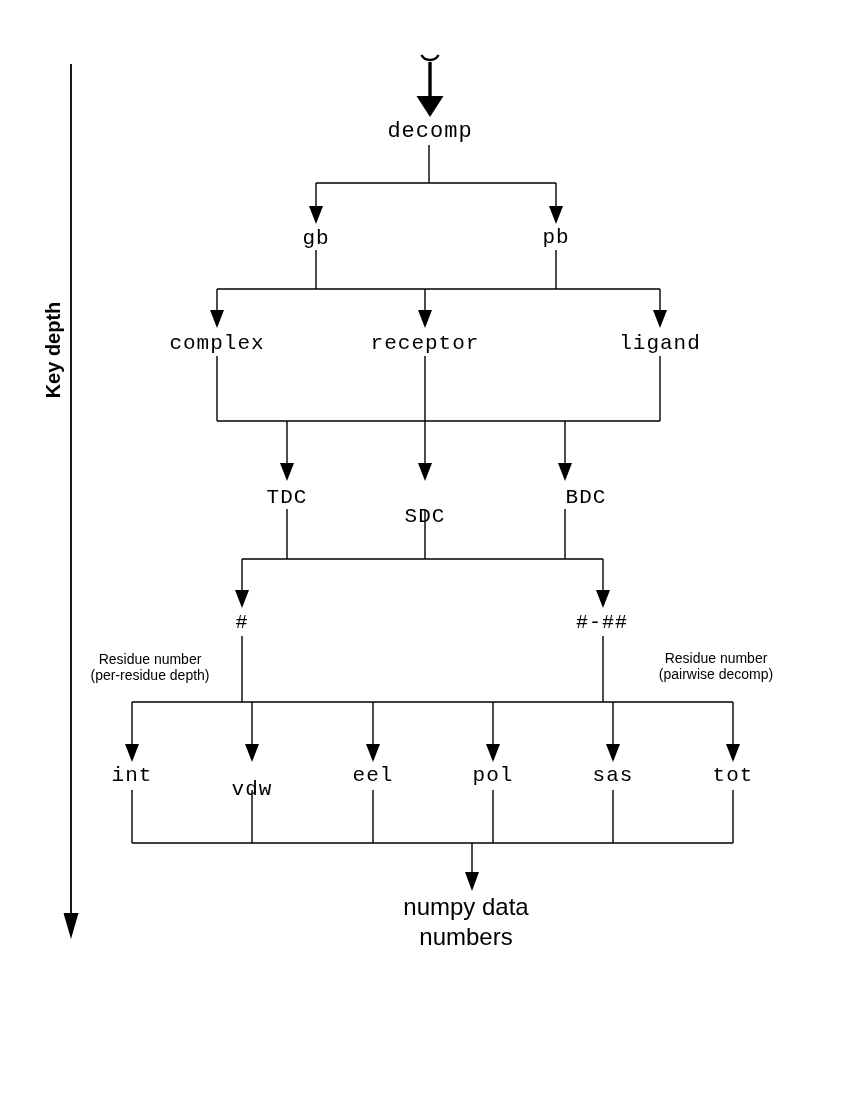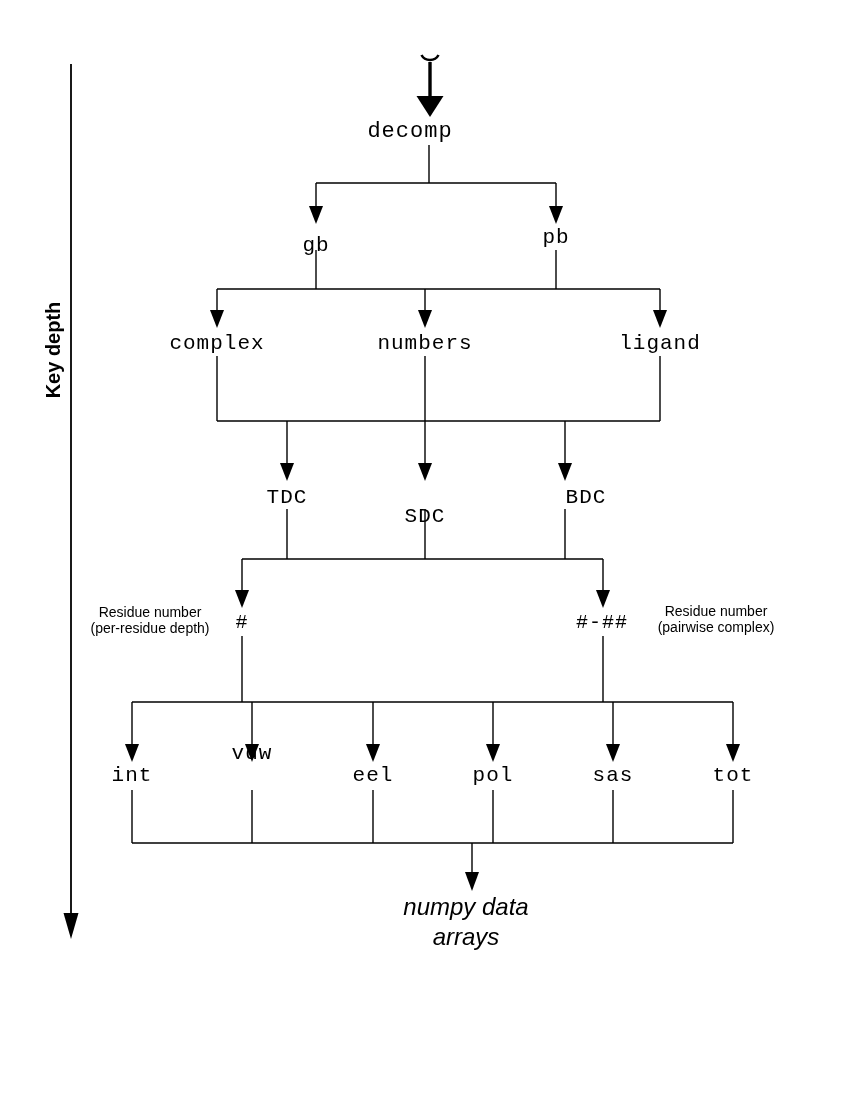--- a/index.html
+++ b/index.html
@@ -23,30 +23,30 @@
   }
   .node.root{font-size:22px;}
   .annot{
     position:absolute;
     transform:translate(-50%,-50%);
     font-size:14px;
     line-height:16px;
     text-align:center;
     white-space:nowrap;
     color:#000;
+    margin-top:47px;
   }
   .sink{
     position:absolute;
     transform:translate(-50%,-50%);
     font-size:24px;
     line-height:30px;
     text-align:center;
     white-space:nowrap;
     color:#000;
-    font-style:italic;
   }
   .keydepth{
     position:absolute;
     transform:translate(-50%,-50%) rotate(-90deg);
     font-size:20px;
     font-weight:bold;
     white-space:nowrap;
     color:#000;
   }
 </style>
@@ -138,50 +138,50 @@
       <line x1="613" y1="790" x2="613" y2="843"></line>
       <line x1="733" y1="790" x2="733" y2="843"></line>
       <line x1="132" y1="843" x2="733" y2="843"></line>
       <line x1="472" y1="843" x2="472" y2="873"></line>
       <polygon points="465,872 479,872 472,891" stroke="none"></polygon>
     </g>
   </svg>
 
   <div class="keydepth" style="left:53px;top:350px">Key depth</div>
 
-  <div class="node root" style="left:410px;top:131px">decomp</div>
+  <div class="node root" style="left:430px;top:131px">decomp</div>
 
-  <div class="node" style="left:316px;top:245px">gb</div>
+  <div class="node" style="left:316px;top:238px">gb</div>
   <div class="node" style="left:556px;top:237px">pb</div>
 
   <div class="node" style="left:217px;top:343px">complex</div>
-  <div class="node" style="left:425px;top:343px">numbers</div>
+  <div class="node" style="left:425px;top:343px">receptor</div>
   <div class="node" style="left:660px;top:343px">ligand</div>
 
   <div class="node" style="left:287px;top:497px">TDC</div>
   <div class="node" style="left:425px;top:516px">SDC</div>
   <div class="node" style="left:586px;top:497px">BDC</div>
 
   <div class="node" style="left:242px;top:622px;font-size:20px">#</div>
   <div class="node" style="left:602px;top:622px;font-size:20px">#-##</div>
 
   <div class="annot" style="left:150px;top:620px">
     <div>Residue number</div>
     <div>(per-residue depth)</div>
   </div>
   <div class="annot" style="left:716px;top:619px">
     <div>Residue number</div>
-    <div>(pairwise complex)</div>
+    <div>(pairwise decomp)</div>
   </div>
 
   <div class="node" style="left:132px;top:775px">int</div>
-  <div class="node" style="left:252px;top:753px">vdw</div>
+  <div class="node" style="left:252px;top:789px">vdw</div>
   <div class="node" style="left:373px;top:775px">eel</div>
   <div class="node" style="left:493px;top:775px">pol</div>
   <div class="node" style="left:613px;top:775px">sas</div>
   <div class="node" style="left:733px;top:775px">tot</div>
 
   <div class="sink" style="left:466px;top:922px">
     <div>numpy data</div>
-    <div>arrays</div>
+    <div>numbers</div>
   </div>
 
 </div>
 
 </body></html>

